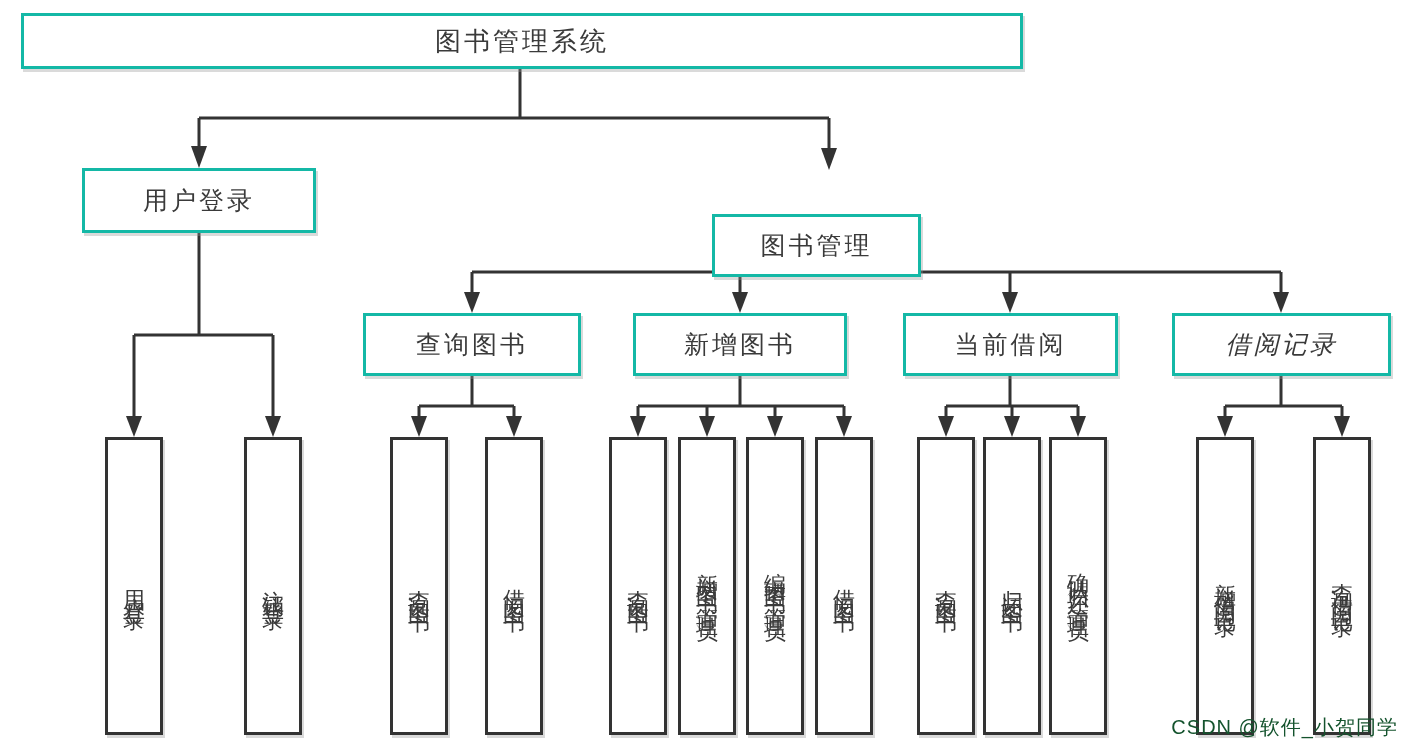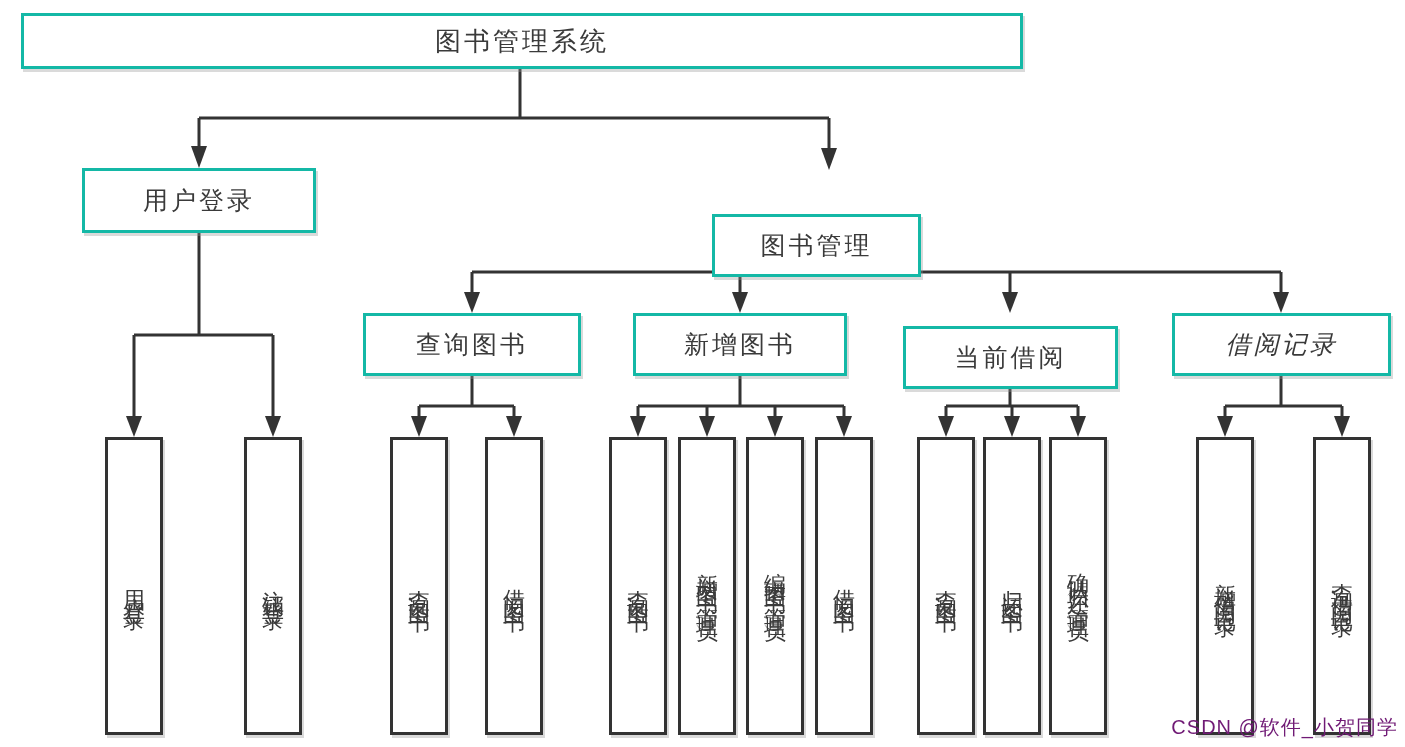--- a/index.html
+++ b/index.html
@@ -53,21 +53,21 @@
     line-height: 1;
     color: #3a3a3a;
     white-space: nowrap;
   }
   .watermark {
     position: absolute;
     right: 7px;
     top: 714px;
     font-size: 20px;
     letter-spacing: 1px;
-    color: #701a75;
+    color: #14532d;
     white-space: nowrap;
   }
 </style>
 </head>
 <body>
 
 <div id="stage">
 
   <svg id="wires" width="1405" height="747" viewBox="0 0 1405 747">
     <g stroke="#333333" stroke-width="3" fill="none">
@@ -116,21 +116,21 @@
     </g>
   </svg>
 
   <div class="node root" style="left:21px; top:13px; width:1002px; height:56px;">图书管理系统</div>
 
   <div class="node" style="left:82px; top:168px; width:234px; height:65px;">用户登录</div>
   <div class="node" style="left:712px; top:170px; width:209px; height:63px;margin-top:44px;">图书管理</div>
 
   <div class="node" style="left:363px; top:313px; width:218px; height:63px;">查询图书</div>
   <div class="node" style="left:633px; top:313px; width:214px; height:63px;">新增图书</div>
-  <div class="node" style="left:903px; top:326px; width:215px; height:63px;">当前借阅</div>
+  <div class="node" style="left:903px; top:313px; width:215px; height:63px;">当前借阅</div>
   <div class="node" style="left:1172px; top:313px; width:219px; height:63px;font-style:italic;">借阅记录</div>
 
   <div class="leaf" style="left:105px;">
     <span>用户登录</span>
   </div>
   <div class="leaf" style="left:244px;">
     <span>注销登录</span>
   </div>
 
   <div class="leaf" style="left:390px;">

